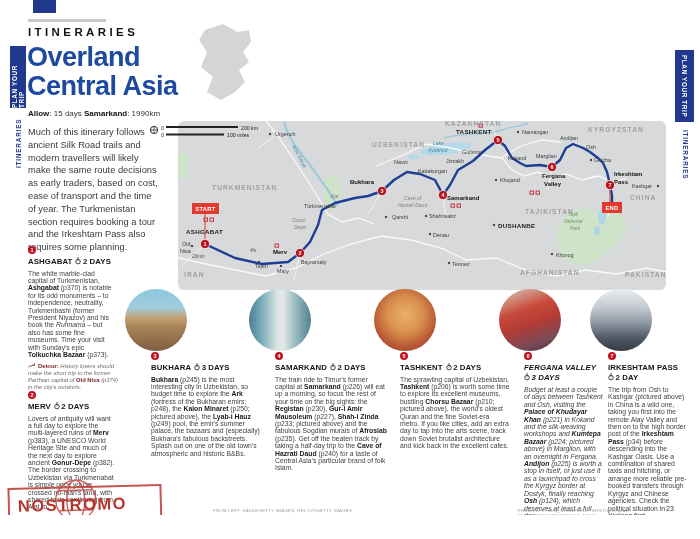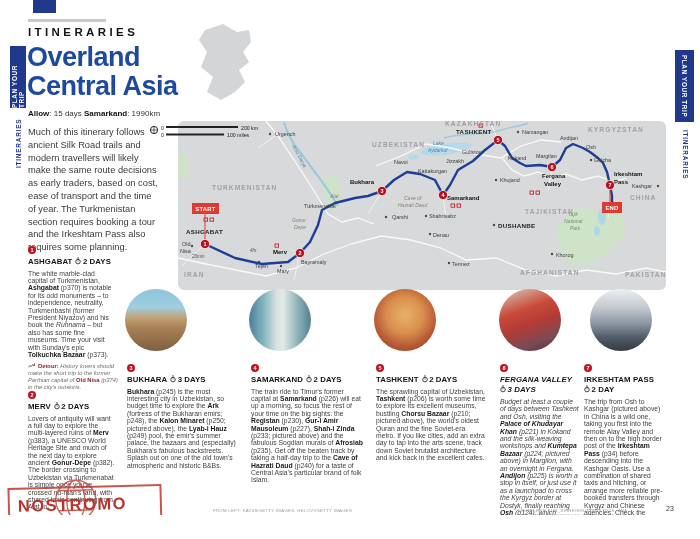--- a/index.html
+++ b/index.html
@@ -37,21 +37,21 @@
   .sec-head.stack .sh-title{display:block;margin-bottom:1.5px;}
   .clock{vertical-align:-1px;margin:0 1.5px 0 3px;}
   .sec-head.stack .clock{margin-left:0;}
   .sec-body{font-size:6.8px;line-height:7.4px;color:#3f3f3f;}
   .sec-body b{color:#1a1a1a;}
   .detour{margin-top:5px;font-size:5.8px;line-height:6.8px;color:#6e6e6e;font-style:italic;width:92px;}
   .detour b{color:#7c1f1f;font-style:normal;}
   .detour .dt-icon{margin-right:2px;vertical-align:-1px;}
 
   .lsec{width:88px;}
-  .pcol{top:364px;}
+  .pcol{top:352px;margin-left:24px;}
 
   
   .photo{position:absolute;width:62px;height:62px;border-radius:50%;top:289px;}
   .p1{background:linear-gradient(180deg,#8ec6dd 0%,#9fcede 30%,#c3a277 46%,#a98256 62%,#7d5f41 100%);}
   .p2{background:linear-gradient(90deg,#4a7f96 0%,#7fb0bd 22%,#d8e4e2 45%,#e3e9e6 55%,#8fb4ba 78%,#52808e 100%);}
   .p3{background:radial-gradient(circle at 50% 42%,#e8b269 0%,#d98f4e 38%,#b65633 68%,#8e3a26 100%);}
   .p4{background:linear-gradient(160deg,#d8cdbf 0%,#c84b3a 35%,#b43b36 55%,#7a4a56 80%,#4f2f3a 100%);}
   .p5{background:linear-gradient(180deg,#eceff1 0%,#c3c9cf 30%,#8d98a4 55%,#525c68 78%,#343a42 100%);}
 
   

